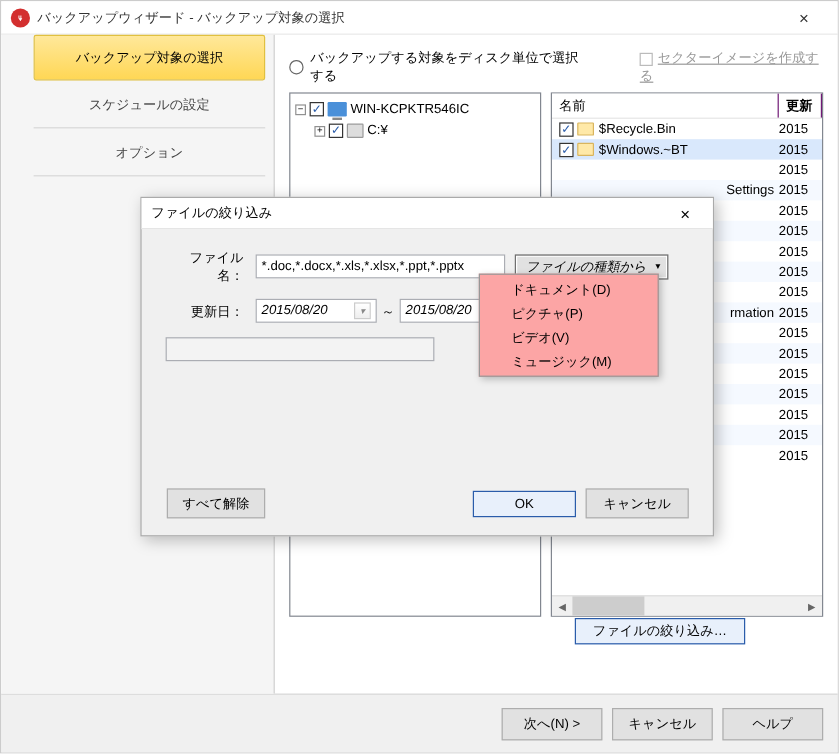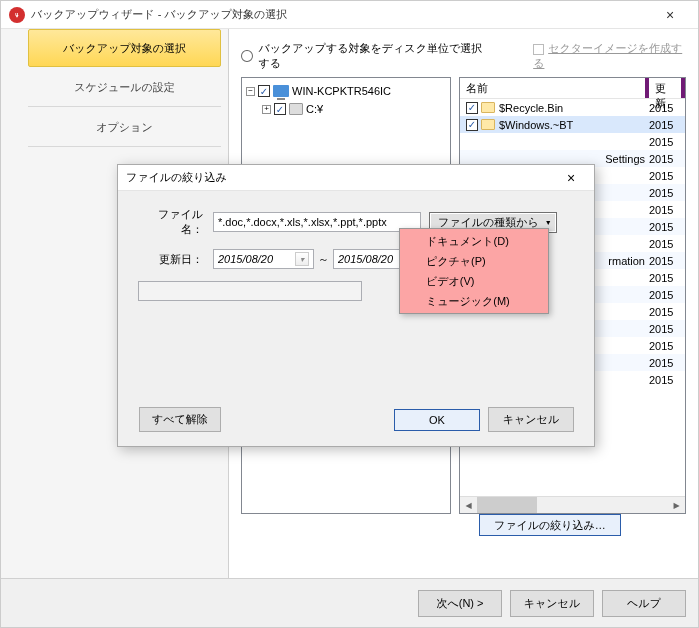--- a/index.html
+++ b/index.html
@@ -30,21 +30,21 @@
     .tree-panel { width: 210px; border: 1px solid #828790; background: #fff; padding: 4px; }
     .tree-row { display: flex; align-items: center; height: 18px; gap: 3px; }
     .tree-toggle { width: 9px; height: 9px; border: 1px solid #919191; display: inline-flex; align-items: center; justify-content: center; font-size: 8px; line-height: 1; cursor: pointer; }
     .tree-check { width: 12px; height: 12px; border: 1px solid #333; background: #fff; display: inline-flex; align-items: center; justify-content: center; font-size: 10px; color: #2a5caa; }
     .tree-icon-pc { width: 16px; height: 12px; background: #4a90d9; border-radius: 1px; position: relative; }
     .tree-icon-pc::after { content:''; position:absolute; bottom:-3px; left:4px; width:8px; height:2px; background:#888; }
     .tree-icon-drive { width: 14px; height: 12px; background: #ddd; border: 1px solid #999; border-radius: 1px; }
     
     .file-panel { flex: 1; border: 1px solid #828790; background: #fff; }
     .file-header { display: flex; height: 21px; background: #fff; border-bottom: 1px solid #e5e5e5; }
-    .file-header-cell { padding: 3px 6px; border-right: 4px solid #701a75; }
+    .file-header-cell { padding: 3px 6px; border-right: 1px solid #701a75; }
     .file-rows { height: 397px; overflow: hidden; position: relative; }
     .file-row { display: flex; align-items: center; height: 17px; }
     .file-row.alt { background: #f5f9ff; }
     .file-row.sel { background: #d9e8fc; }
     .file-check { width: 12px; height: 12px; border: 1px solid #333; margin: 0 3px 0 6px; display: inline-flex; align-items: center; justify-content: center; font-size: 10px; color: #2a5caa; background: #fff; }
     .folder-ic { width: 14px; height: 11px; background: #ffe9a8; border: 1px solid #d9b55e; border-radius: 1px; margin-right: 4px; }
     .file-ic { width: 11px; height: 13px; background: #fff; border: 1px solid #aaa; margin-right: 4px; position:relative; }
     .file-name { flex: 1; white-space: nowrap; overflow: hidden; }
     .file-date { width: 36px; text-align: left; }
     .scrollbar-h { height: 17px; background: #f0f0f0; border-top: 1px solid #ddd; display: flex; }
@@ -58,21 +58,21 @@
     .btn { border: 1px solid #adadad; background: #e1e1e1; padding: 5px 0; width: 84px; text-align: center; cursor: pointer; }
     
     
     .modal { position: absolute; left: 117px; top: 164px; width: 478px; height: 283px; background: #f0f0f0; border: 1px solid #aaaaaa; box-shadow: 3px 3px 12px rgba(0,0,0,0.25); }
     .modal-title { height: 26px; display: flex; align-items: center; padding: 0 8px; background: #fff; border-bottom: 1px solid #e5e5e5; }
     .modal-close { margin-left: auto; font-size: 14px; cursor: pointer; width: 30px; text-align: center; }
     .modal-body { padding: 16px 20px; }
     .form-row { display: flex; align-items: center; margin-bottom: 12px; }
     .form-label { width: 75px; text-align: right; padding-right: 10px; }
     .text-input { border: 1px solid #abadb3; background: #fff; height: 20px; padding: 0 4px; }
-    .dropdown-btn { border: 1px solid #707070; background: #e1e1e1; height: 21px; padding: 0 4px 0 8px; display: flex; align-items: center; gap: 6px; cursor: pointer; margin-left:8px; position: relative; box-shadow: inset 0 0 0 1px #fff; }
+    .dropdown-btn { border: 1px solid #707070; background: #e1e1e1; height: 21px; padding: 0 4px 0 8px; display: flex; align-items: center; gap: 6px; cursor: pointer; margin-left:8px; position: relative; box-shadow: inset 0 0 0 1px #fff; font-style: italic; }
     .dropdown-arrow { font-size: 7px; }
     .date-box { border: 1px solid #abadb3; background: #fff; height: 20px; width: 101px; display: flex; align-items: center; padding: 0 4px; font-style: italic; }
     .date-cal { margin-left: auto; width: 14px; height: 14px; border: 1px solid #ccc; background: linear-gradient(#fff,#eee); display:flex;align-items:center;justify-content:center; font-size:8px; color:#888;}
     .size-box { border: 1px solid #abadb3; background: #f3f3f3; height: 20px; width: 224px; }
     
     .modal-footer { position: absolute; bottom: 14px; left: 1px; right: 0; padding: 0 20px; display: flex; align-items: center; }
     .btn-clear { border: 1px solid #adadad; background: #e1e1e1; padding: 4px 12px; cursor: pointer; }
     .btn-ok { border: 1px solid #2a5caa; background: #e8f0fb; padding: 4px 0; width: 86px; margin-left:auto; text-align:center; cursor: pointer; }
     .btn-cancel { border: 1px solid #adadad; background: #e1e1e1; padding: 4px 0; width: 86px; margin-left:8px; text-align:center; cursor: pointer; }
     
@@ -123,21 +123,21 @@
             <span class="tree-toggle">+</span>
             <span class="tree-check">✓</span>
             <span class="tree-icon-drive"></span>
             <span>C:¥</span>
           </div>
         </div>
 
         <div class="file-panel">
           <div class="file-header">
             <div class="file-header-cell" style="flex:1;">名前</div>
-            <div class="file-header-cell" style="width:36px;">更新</div>
+            <div class="file-header-cell" style="width:36px;font-weight:bold;">更新</div>
           </div>
           <div class="file-rows" id="file-rows">
               <div class="file-row">
                 <span class="file-check">✓</span>
                 <span class="folder-ic"></span>
                 <span class="file-name">$Recycle.Bin</span>
                 <span class="file-date">2015</span>
               </div>
               <div class="file-row alt sel">
                 <span class="file-check">✓</span>

